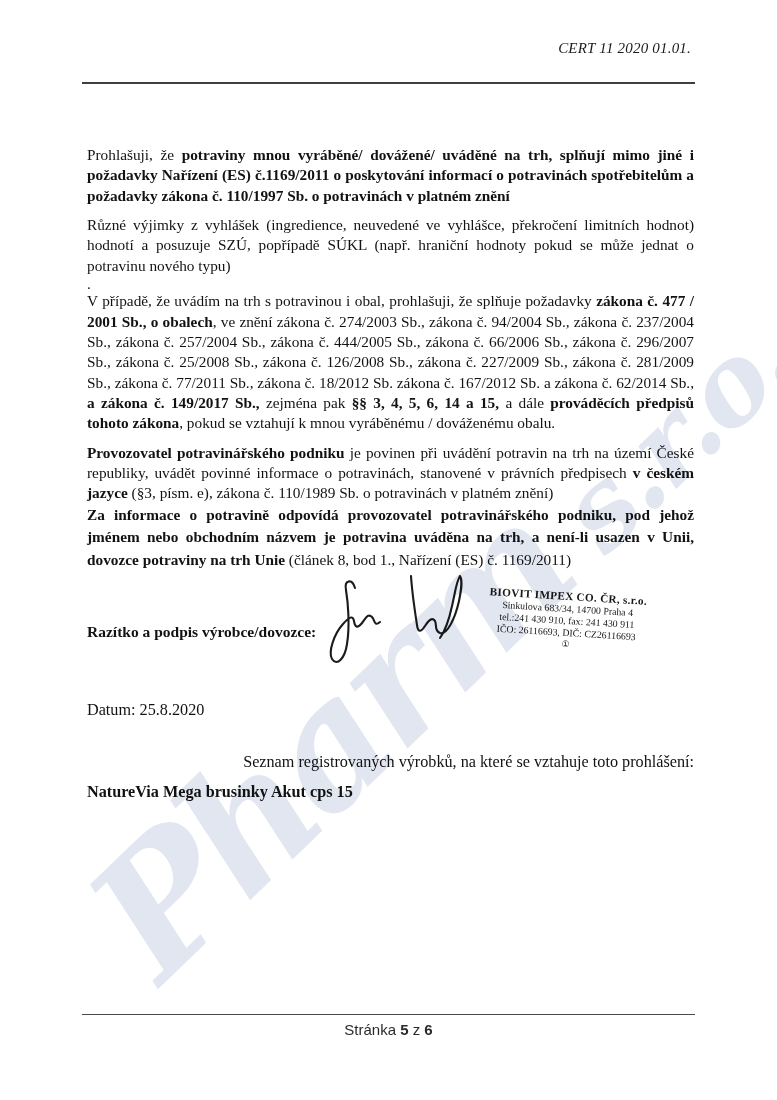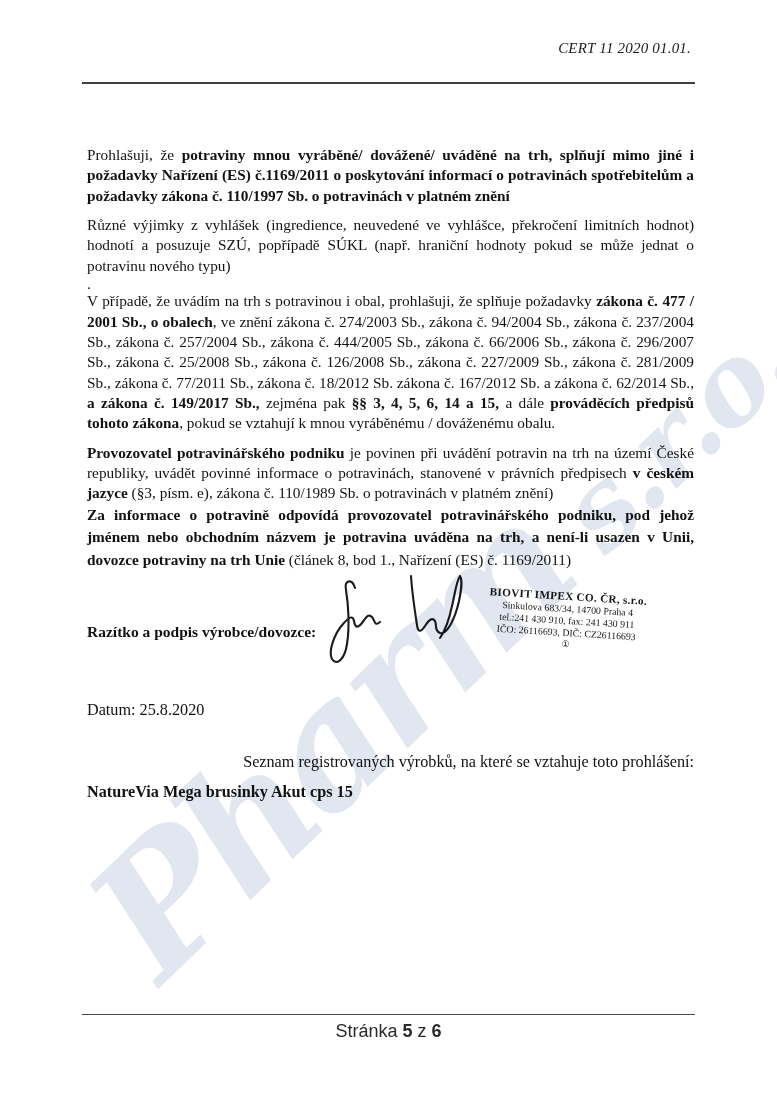--- a/index.html
+++ b/index.html
@@ -48,21 +48,21 @@
   .stamp-line  { font-size:9.8px; white-space:nowrap; }
   .stamp-mark  { font-size:9px; }
   
   p.date-line { margin-top:12px; font-weight:normal; font-size:16.2px; text-align:left; }
   p.products-heading { margin-top:30px; font-weight:normal; font-size:16.2px; text-align:right; }
   p.product-line { margin-top:8px; font-weight:bold; font-size:16.2px; text-align:left; }
   
   .footer-rule { position:absolute; top:1014px; left:82px; right:82px; border-top:1.5px solid #4a4a4a; z-index:1; }
   .footer-text {
     position:absolute; top:1021px; left:0; width:777px; text-align:center; z-index:1;
-    font-family:"Liberation Sans", sans-serif; font-size:18px; color:#2a2a2a;
+    font-family:"Liberation Sans", sans-serif; font-size:15px; color:#2a2a2a;
   }
   .sig-path { fill:none; stroke:#1b1b1b; stroke-width:2.1; stroke-linecap:round; stroke-linejoin:round; }
 </style>
 </head>
 <body>
 
 <div class="page">
 
   <div class="watermark"><span>Pharm</span><span class="wm-suffix"> s.r.o.</span></div>
 

